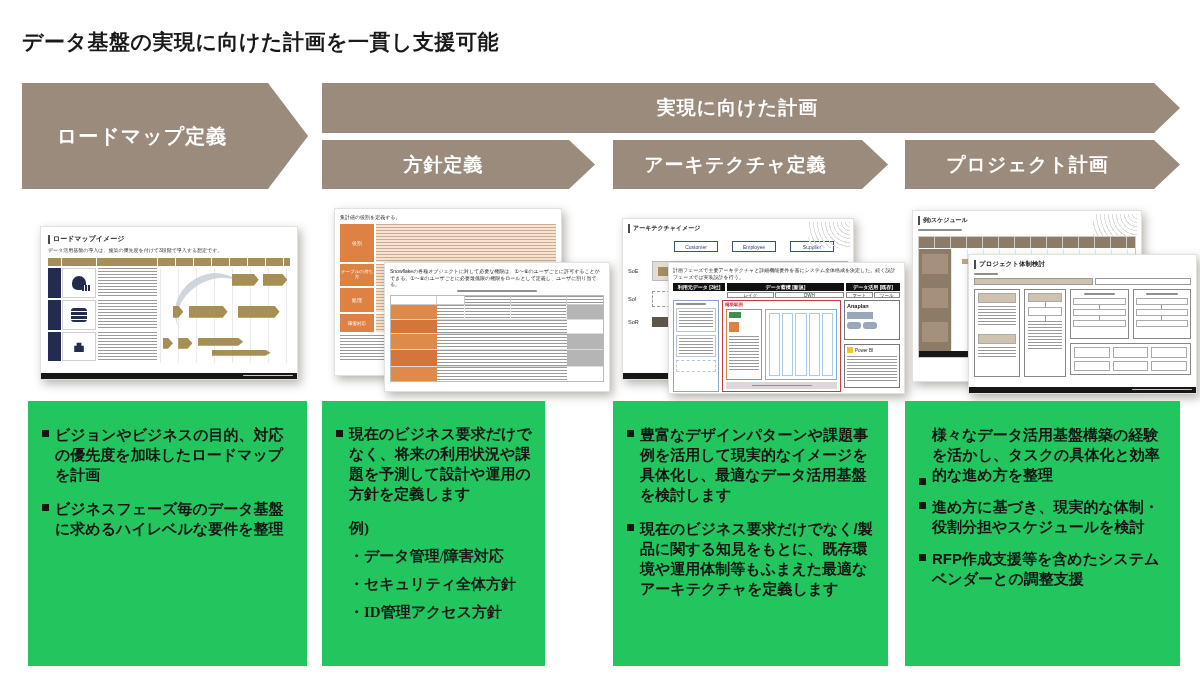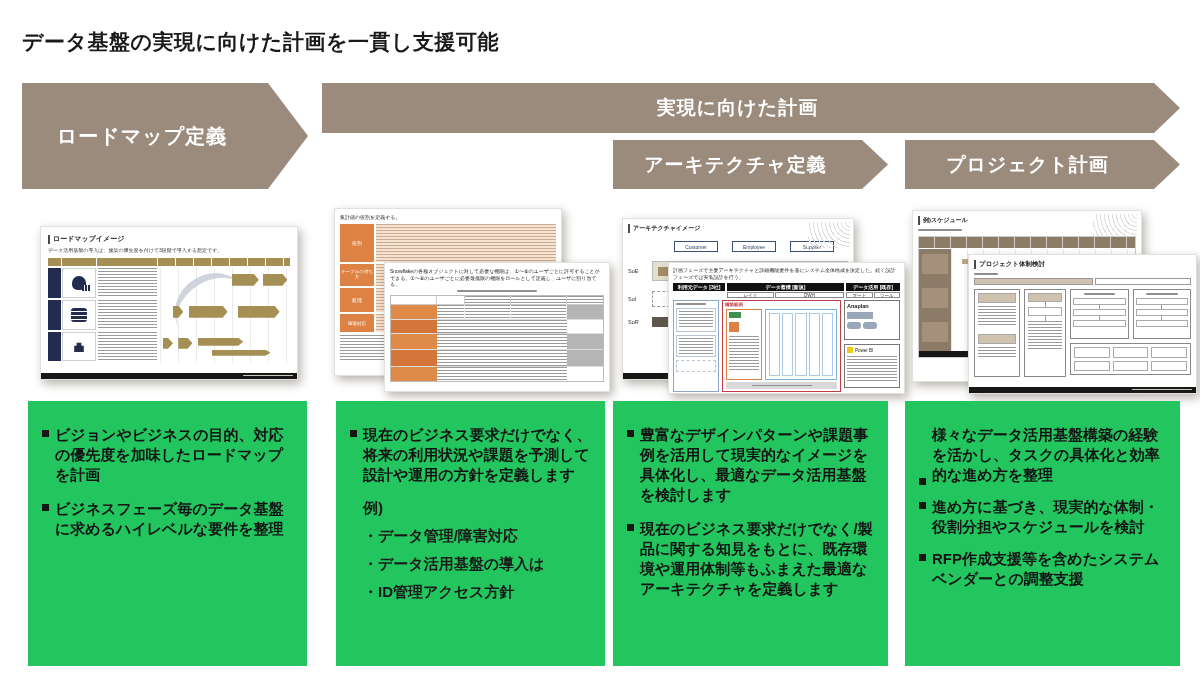--- a/index.html
+++ b/index.html
@@ -52,20 +52,23 @@
 <div id="screen">
 
   <div class="page-title">データ基盤の実現に向けた計画を一貫し支援可能</div>
 
   <div class="chev tip40 stage1">
     <span>ロードマップ定義</span>
   </div>
   <div class="chev tip26 stage2">
     <span>実現に向けた計画</span>
   </div>
+  <div class="chev tip26 sub sub1">
+    <span>方針定義</span>
+  </div>
   <div class="chev tip26 sub sub2">
     <span>アーキテクチャ定義</span>
   </div>
   <div class="chev tip26 sub sub3">
     <span>プロジェクト計画</span>
   </div>
 
   <div class="card" style="left:40px;top:226px;width:258px;height:154px;padding:7px;">
     <div class="tt">
       <div class="tbar"></div>
@@ -387,28 +390,28 @@
     <div class="bullet">
       <span class="sq"></span>
       <span class="btxt">ビジョンやビジネスの目的、対応の優先度を加味したロードマップを計画</span>
     </div>
     <div class="bullet">
       <span class="sq"></span>
       <span class="btxt">ビジネスフェーズ毎のデータ基盤に求めるハイレベルな要件を整理</span>
     </div>
   </div>
 
-  <div class="panel" style="left:336px;width:269px;">
+  <div class="panel" style="left:322px;width:223px;font-family:Liberation Serif, serif;">
     <div class="bullet">
       <span class="sq"></span>
       <span class="btxt">現在のビジネス要求だけでなく、将来の利用状況や課題を予測して設計や運用の方針を定義します</span>
     </div>
     <div class="exlabel">例)</div>
     <div class="exitem">・データ管理/障害対応</div>
-    <div class="exitem">・データ活用基盤の導入は</div>
+    <div class="exitem">・セキュリティ全体方針</div>
     <div class="exitem">・ID管理アクセス方針</div>
   </div>
 
   <div class="panel" style="left:613px;width:275px;">
     <div class="bullet">
       <span class="sq"></span>
       <span class="btxt">豊富なデザインパターンや課題事例を活用して現実的なイメージを具体化し、最適なデータ活用基盤を検討します</span>
     </div>
     <div class="bullet">
       <span class="sq"></span>

